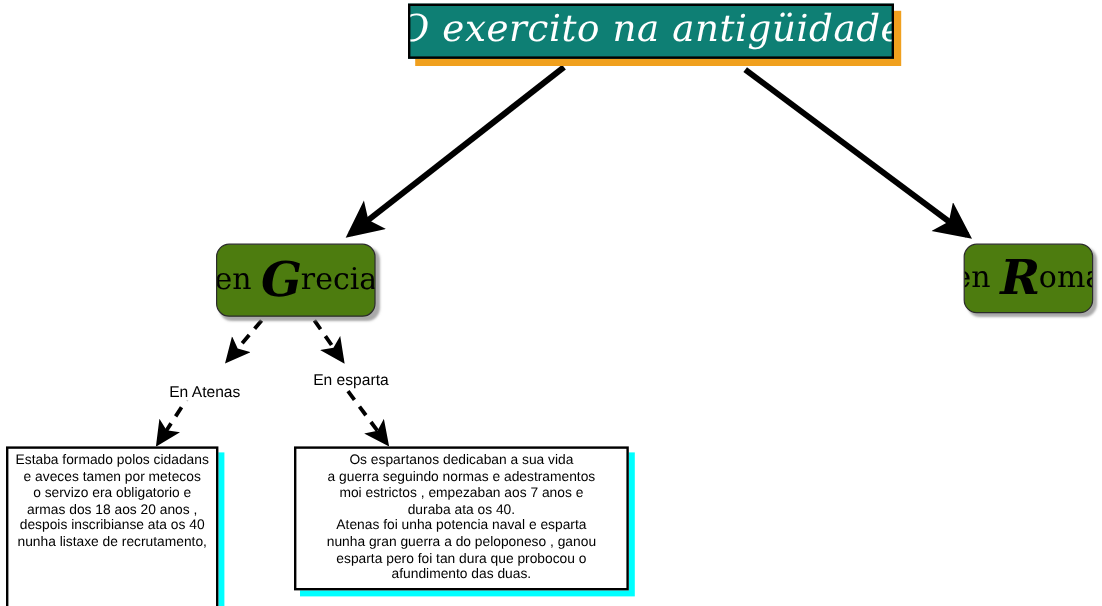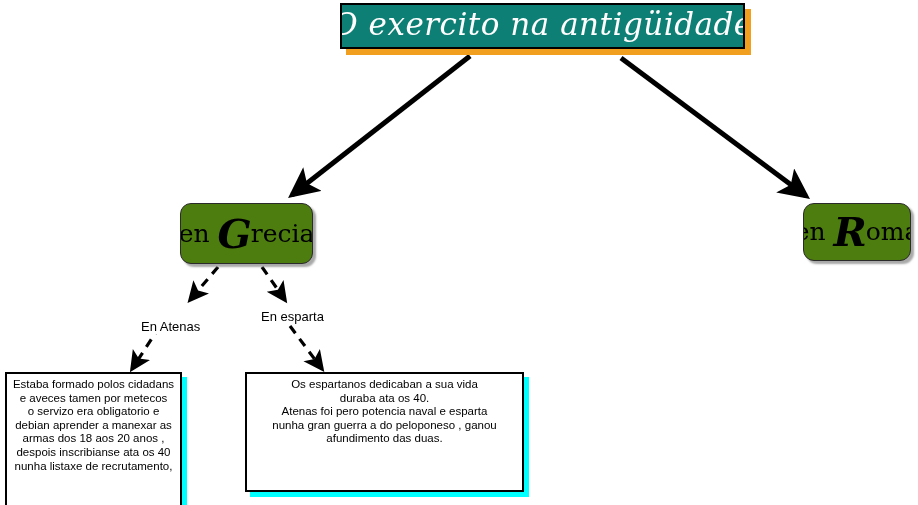--- a/index.html
+++ b/index.html
@@ -137,27 +137,29 @@
     <span class="node-text"><span>en </span><span class="orn">R</span><span>oma</span></span>
   </div>
 
   <div class="edge-label" id="label-atenas">En Atenas</div>
   <div class="edge-label" id="label-esparta">En esparta</div>
 
   <div class="text-box" id="box-atenas">
       <p>Estaba formado polos cidadans</p>
       <p>e aveces tamen por metecos</p>
       <p>o servizo era obligatorio e</p>
-      <p>debian aprender a manexar as</p>
       <p>armas dos 18 aos 20 anos ,</p>
       <p>despois inscribianse ata os 40</p>
       <p>nunha listaxe de recrutamento,</p>
     </div>
 
   <div class="text-box" id="box-esparta">
       <p>Os espartanos dedicaban a sua vida</p>
+      <p>a guerra seguindo normas e adestramentos</p>
+      <p>moi estrictos , empezaban aos 7 anos e</p>
       <p>duraba ata os 40.</p>
-      <p>Atenas foi pero potencia naval e esparta</p>
+      <p>Atenas foi unha potencia naval e esparta</p>
       <p>nunha gran guerra a do peloponeso , ganou</p>
+      <p>esparta pero foi tan dura que probocou o</p>
       <p>afundimento das duas.</p>
     </div>
 
 </div>
 
 </body></html>

